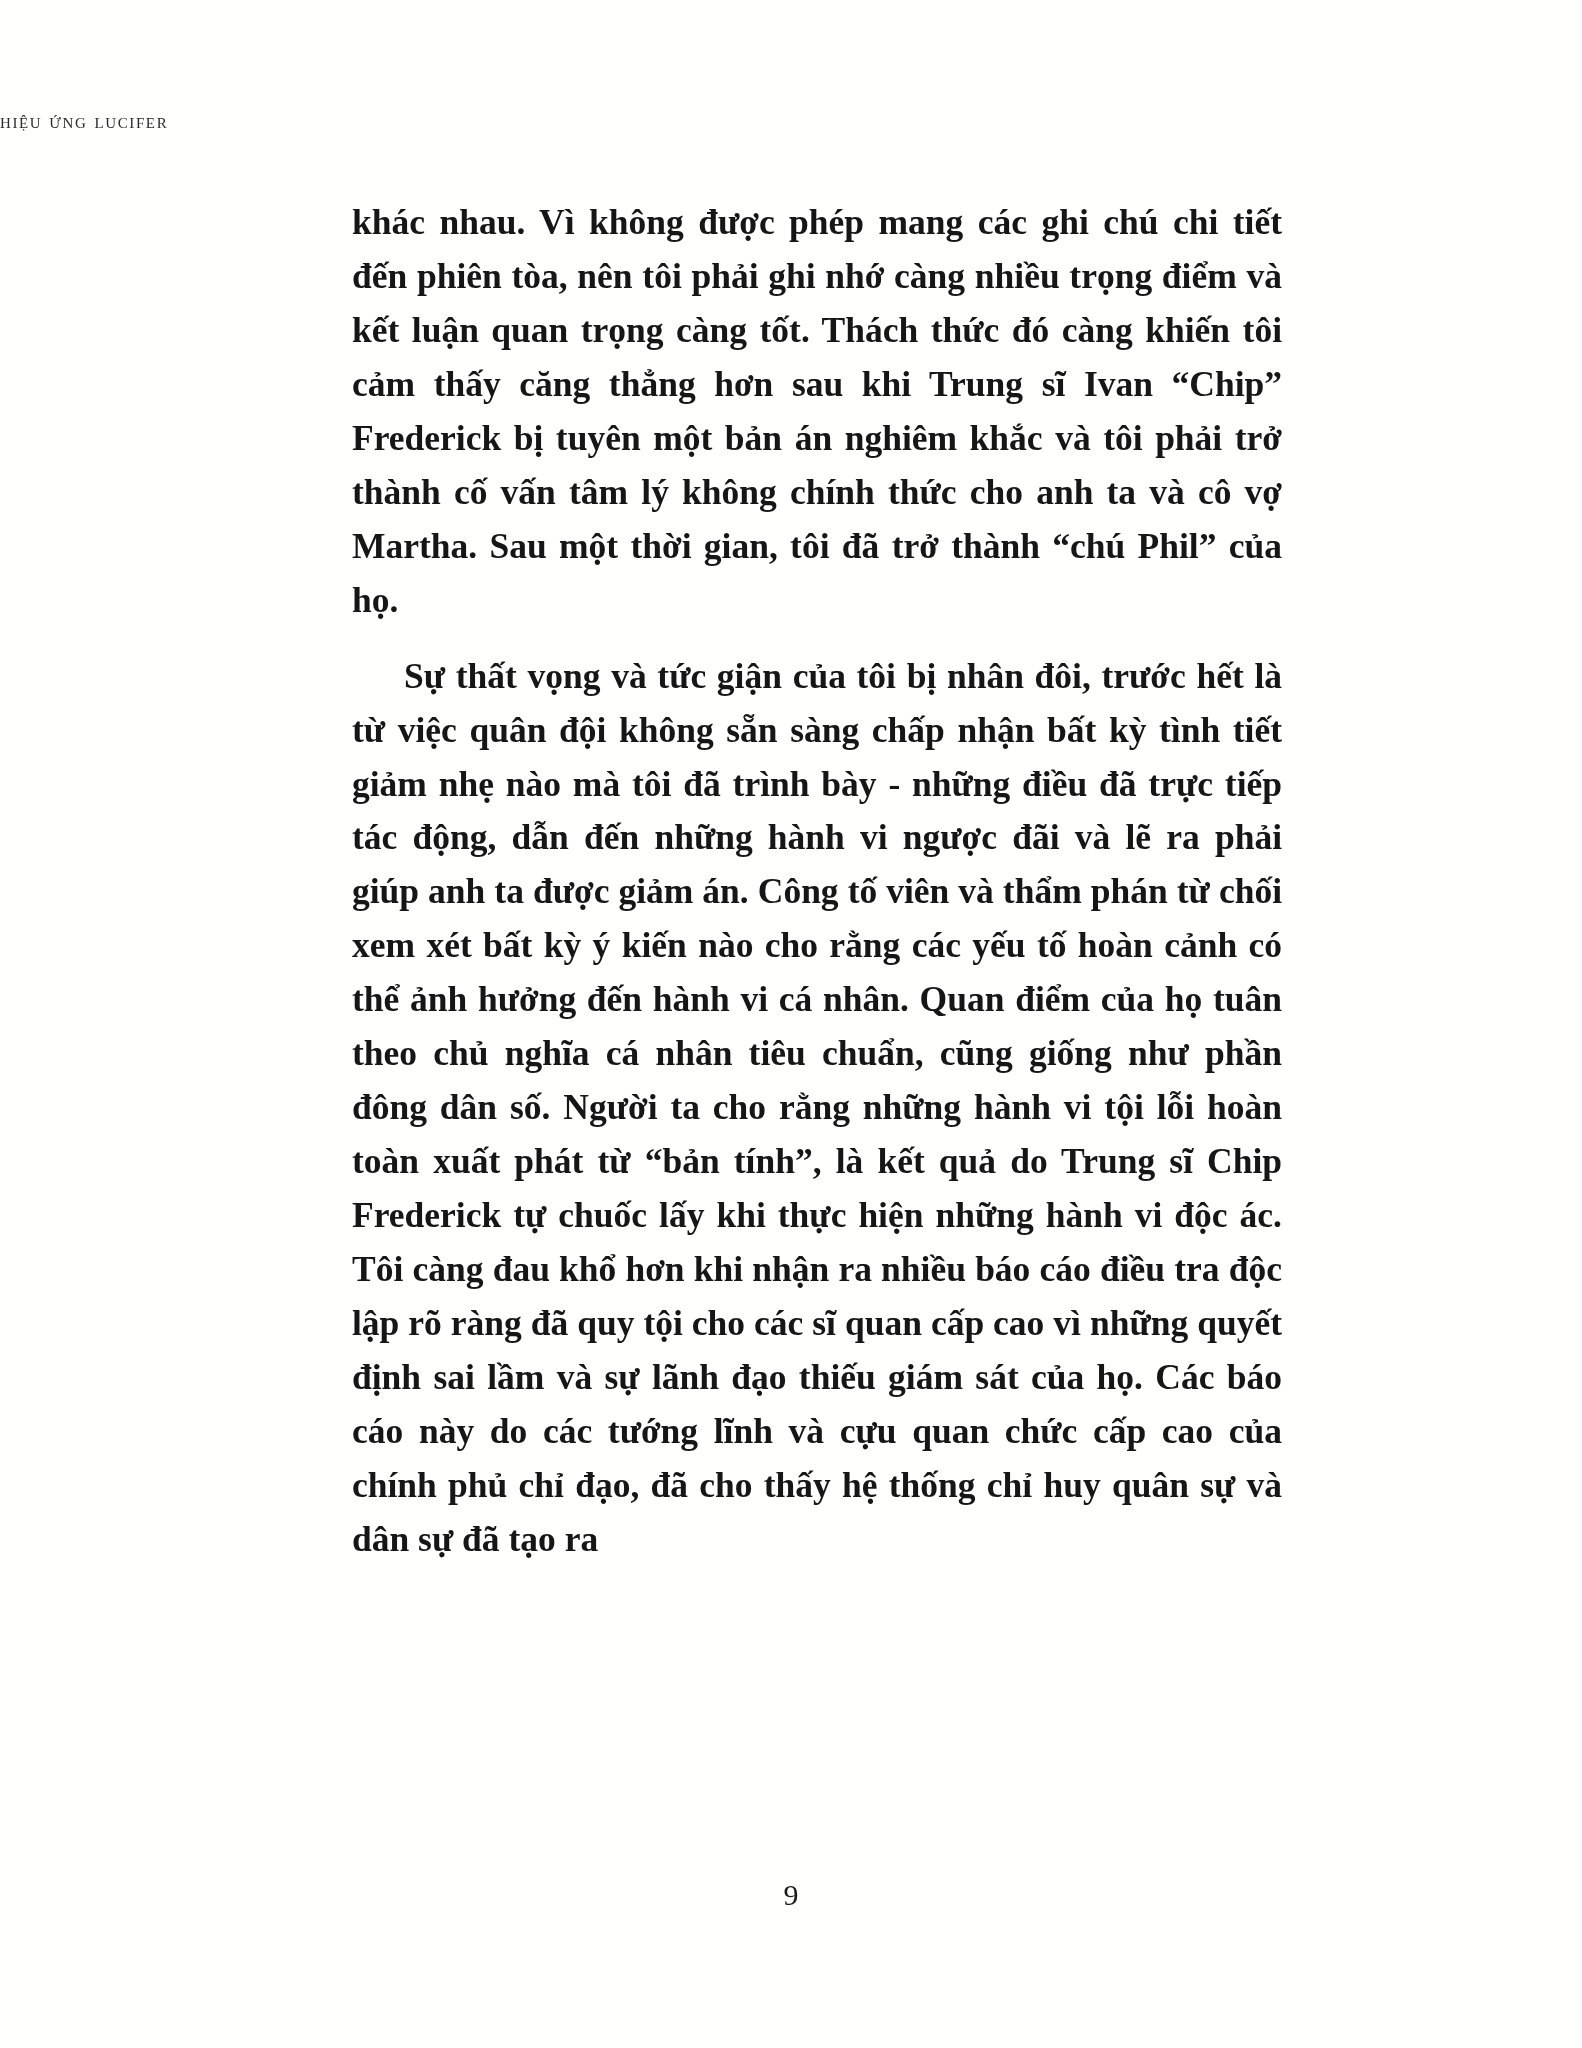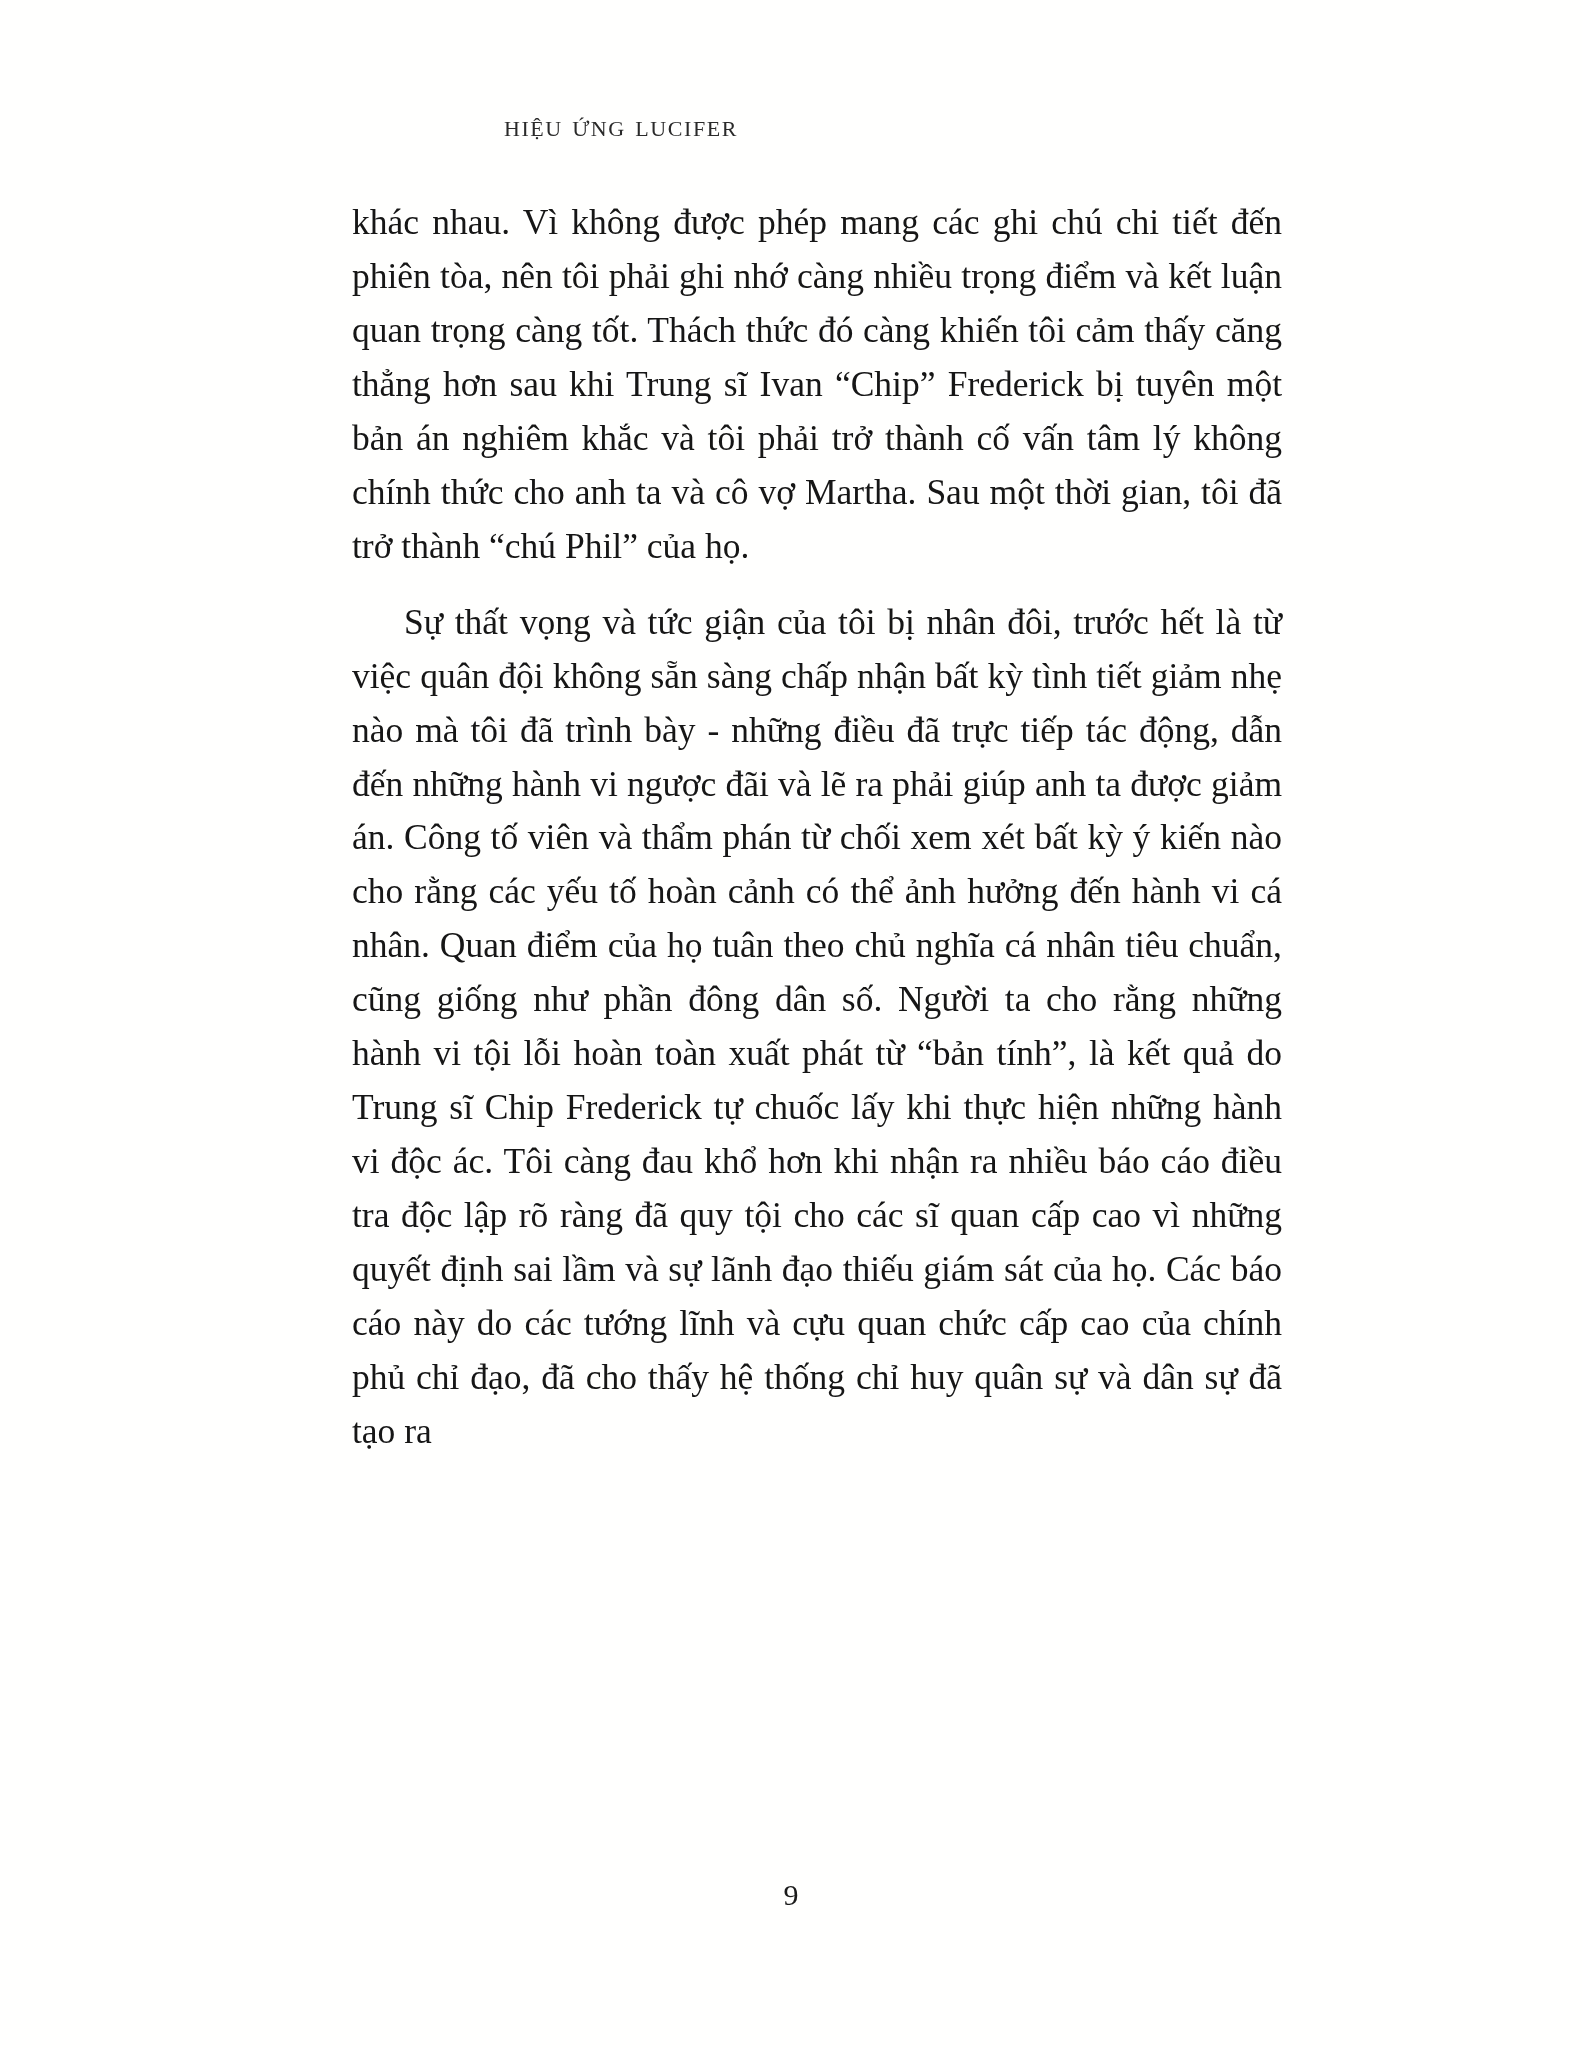--- a/index.html
+++ b/index.html
@@ -21,24 +21,24 @@
     left: 0;
     width: 1582px;
     height: 2048px;
     background: #fffffe;
   }
   .running-head {
     position: absolute;
     top: 108px;
     left: 0;
     width: 1582px;
-    text-align: center;
+    text-align: left;
     padding-right: 340px;
     box-sizing: border-box;
-    font-size: 31px;
+    font-size: 22px;
     letter-spacing: 1.6px;
     color: #2a2a2a;
     font-variant: small-caps;
     text-transform: lowercase;
   }
   .running-head span {
     font-variant: small-caps;
   }
   .text-column {
     position: absolute;
@@ -47,20 +47,21 @@
     width: 930px;
   }
   p {
     margin: 0;
     font-size: 35.5px;
     line-height: 1.52;
     text-align: justify;
     text-justify: inter-word;
     color: #161616;
     hyphens: none;
+    font-weight: bold;
   }
   p.indent {
     text-indent: 52px;
     margin-top: 22px;
   }
   .folio {
     position: absolute;
     left: 0;
     top: 1878px;
     width: 1582px;

